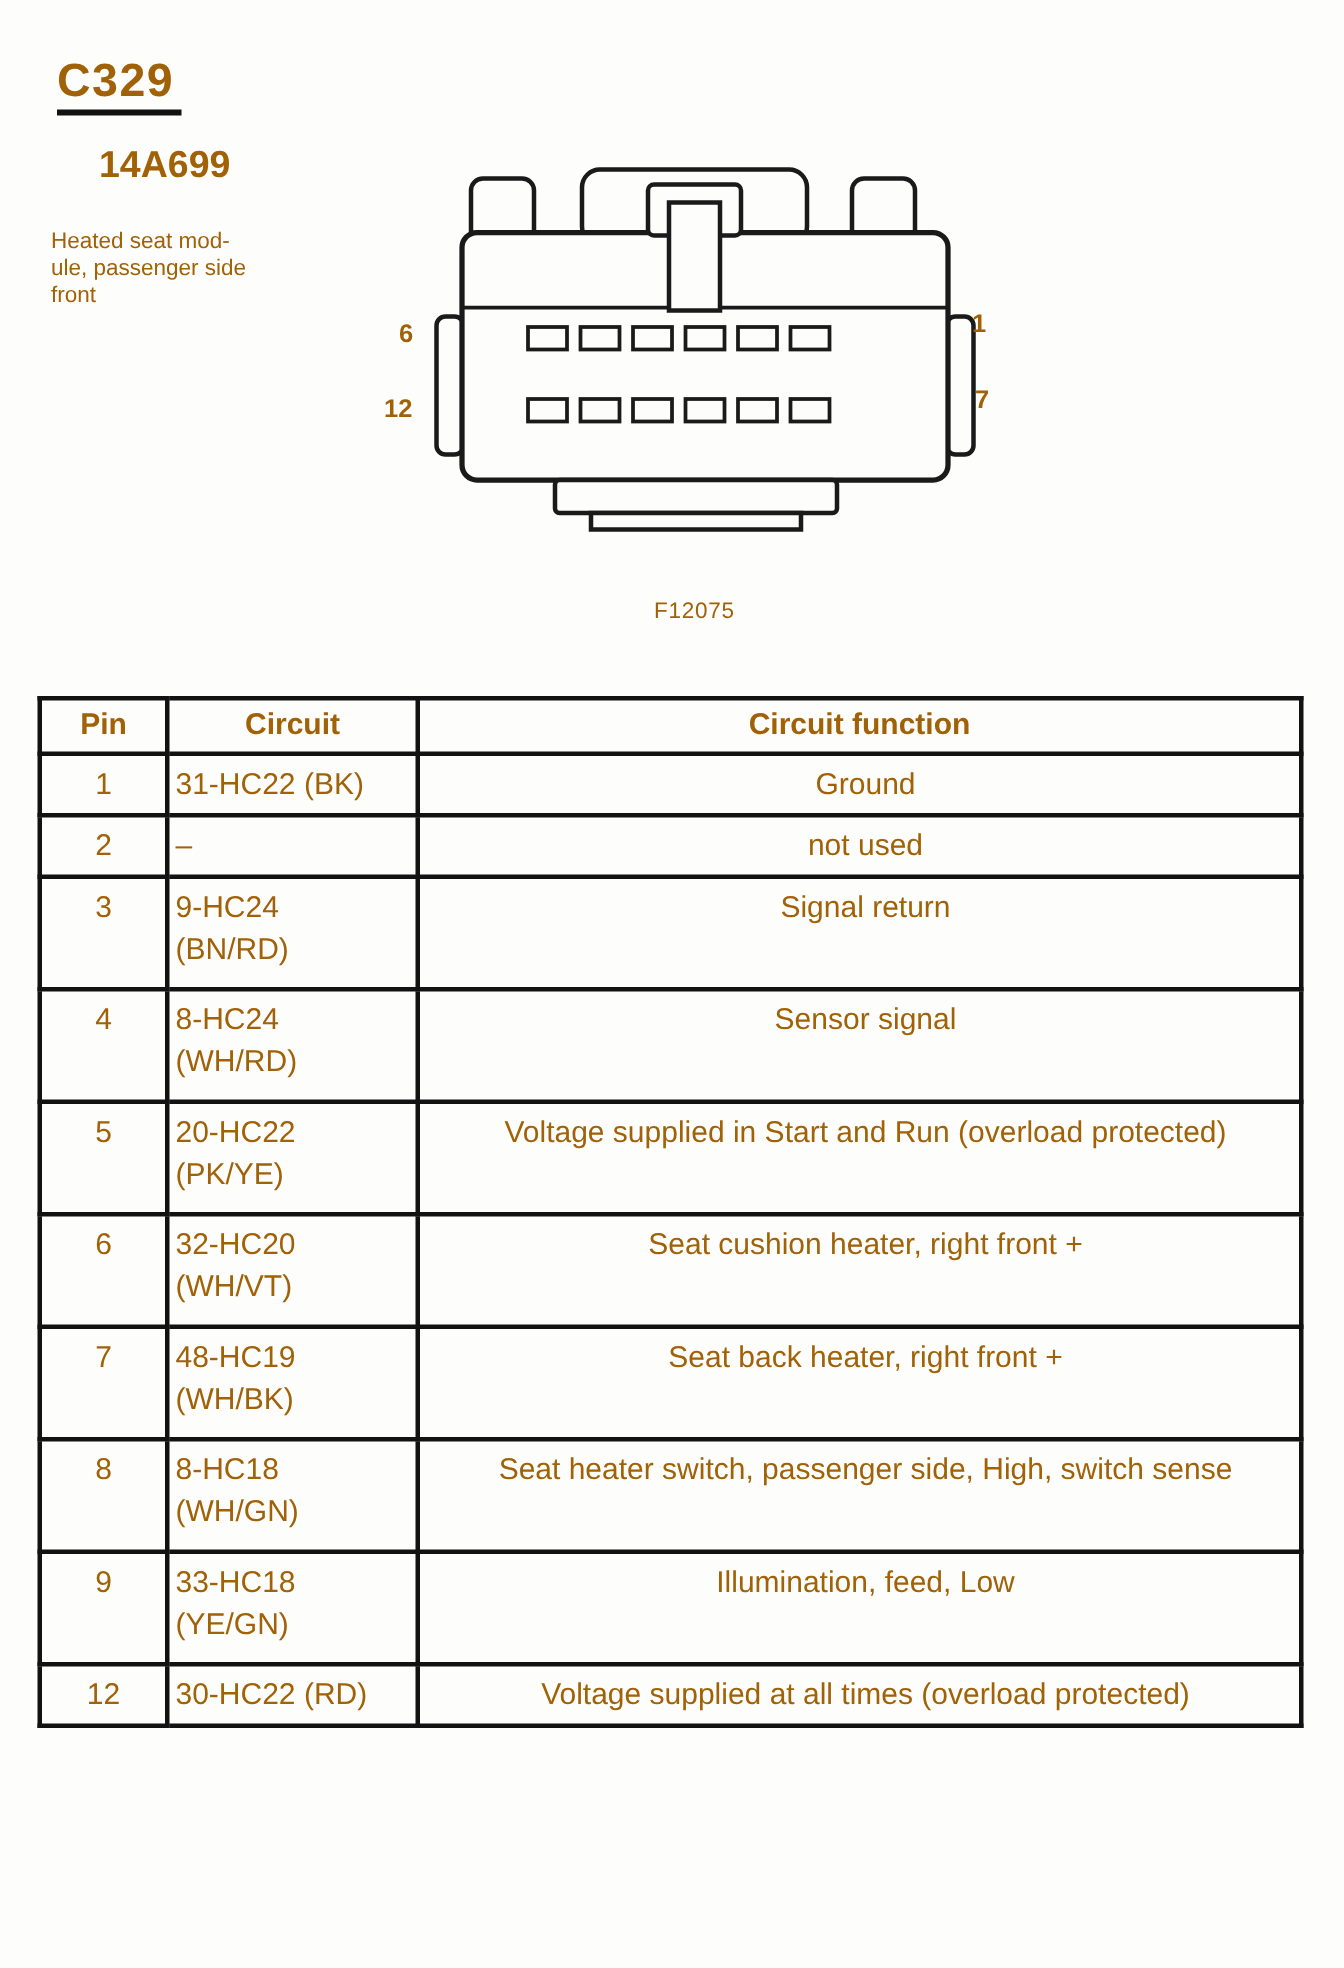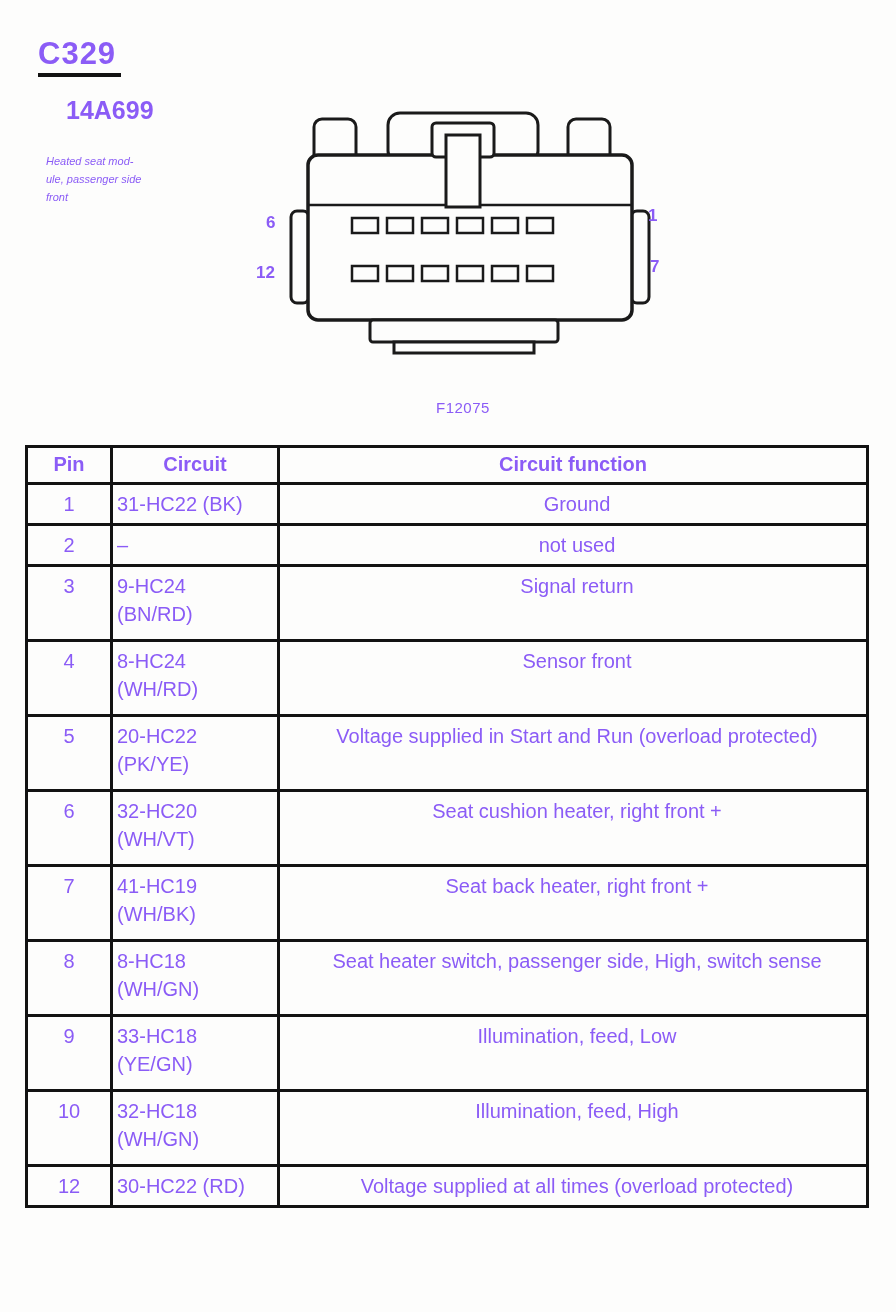--- a/index.html
+++ b/index.html
@@ -1,46 +1,46 @@
 <!DOCTYPE html>
 <html><head>
 <meta charset="utf-8">
 <style>
   * { margin:0; padding:0; box-sizing:border-box; }
   html,body { background:#ffffff; }
   .page {
     position:relative; width:896px; height:1312px;
-    background:#fdfdfc; color:#8b5cf6;
+    background:#fdfdfc; color:#a16207;
     font-family:"Liberation Sans", sans-serif;
     overflow:hidden;
   }
   .title {
     position:absolute; left:38px; top:36px;
     font-size:31px; font-weight:bold; letter-spacing:1px;
     border-bottom:4px solid #121212; padding:0 5px 1px 0;
     display:inline-block;
   }
   .part-number {
     position:absolute; left:38px; top:96px;
     font-size:25px; font-weight:bold;margin-left:28px;
   }
   .description {
-    position:absolute; left:46px; top:152px;
-    font-size:11px; line-height:18px;font-style:italic;
+    position:absolute; left:34px; top:152px;
+    font-size:15px; line-height:18px;
   }
   .conn-svg { position:absolute; left:270px; top:105px; }
   .pin-label { position:absolute; font-size:17px; font-weight:bold; }
   .lbl-6  { left:266px; top:213px; }
   .lbl-12 { left:256px; top:263px; }
   .lbl-1  { left:648px; top:206px; }
   .lbl-7  { left:650px; top:257px; }
   .figure-caption { position:absolute; left:436px; top:383px; font-size:15px; letter-spacing:0.5px;margin-top:16px; }
 
   table.pin-table {
-    position:absolute; left:25px; top:445px; width:844px;
+    position:absolute; left:25px; top:464px; width:844px;
     border-collapse:collapse; table-layout:fixed;
   }
   .pin-table th, .pin-table td {
     border:3px solid #121212;
     vertical-align:top;
   }
   .pin-table th {
     font-size:20px; font-weight:bold; text-align:center;
     padding:5px 4px; height:37px;
   }
@@ -142,70 +142,62 @@
           <div>(BN/RD)</div>
         </td>
         <td class="function-cell">Signal return</td>
       </tr>
       <tr class="double">
         <td class="pin-cell">4</td>
         <td class="circuit-cell">
           <div>8-HC24</div>
           <div>(WH/RD)</div>
         </td>
-        <td class="function-cell">Sensor front</td>
+        <td class="function-cell">Sensor signal</td>
       </tr>
       <tr class="double">
         <td class="pin-cell">5</td>
         <td class="circuit-cell">
           <div>20-HC22</div>
           <div>(PK/YE)</div>
         </td>
         <td class="function-cell">Voltage supplied in Start and Run (overload protected)</td>
       </tr>
       <tr class="double">
         <td class="pin-cell">6</td>
         <td class="circuit-cell">
           <div>32-HC20</div>
           <div>(WH/VT)</div>
         </td>
         <td class="function-cell">Seat cushion heater, right front +</td>
       </tr>
       <tr class="double">
         <td class="pin-cell">7</td>
         <td class="circuit-cell">
-          <div>41-HC19</div>
+          <div>48-HC19</div>
           <div>(WH/BK)</div>
         </td>
         <td class="function-cell">Seat back heater, right front +</td>
       </tr>
       <tr class="double">
         <td class="pin-cell">8</td>
         <td class="circuit-cell">
           <div>8-HC18</div>
           <div>(WH/GN)</div>
         </td>
         <td class="function-cell">Seat heater switch, passenger side, High, switch sense</td>
       </tr>
       <tr class="double">
         <td class="pin-cell">9</td>
         <td class="circuit-cell">
           <div>33-HC18</div>
           <div>(YE/GN)</div>
         </td>
         <td class="function-cell">Illumination, feed, Low</td>
       </tr>
-      <tr class="double">
-        <td class="pin-cell">10</td>
-        <td class="circuit-cell">
-          <div>32-HC18</div>
-          <div>(WH/GN)</div>
-        </td>
-        <td class="function-cell">Illumination, feed, High</td>
-      </tr>
       <tr class="single">
         <td class="pin-cell">12</td>
         <td class="circuit-cell">
           <div>30-HC22 (RD)</div>
           <div></div>
         </td>
         <td class="function-cell">Voltage supplied at all times (overload protected)</td>
       </tr>
     </tbody>
   </table>

